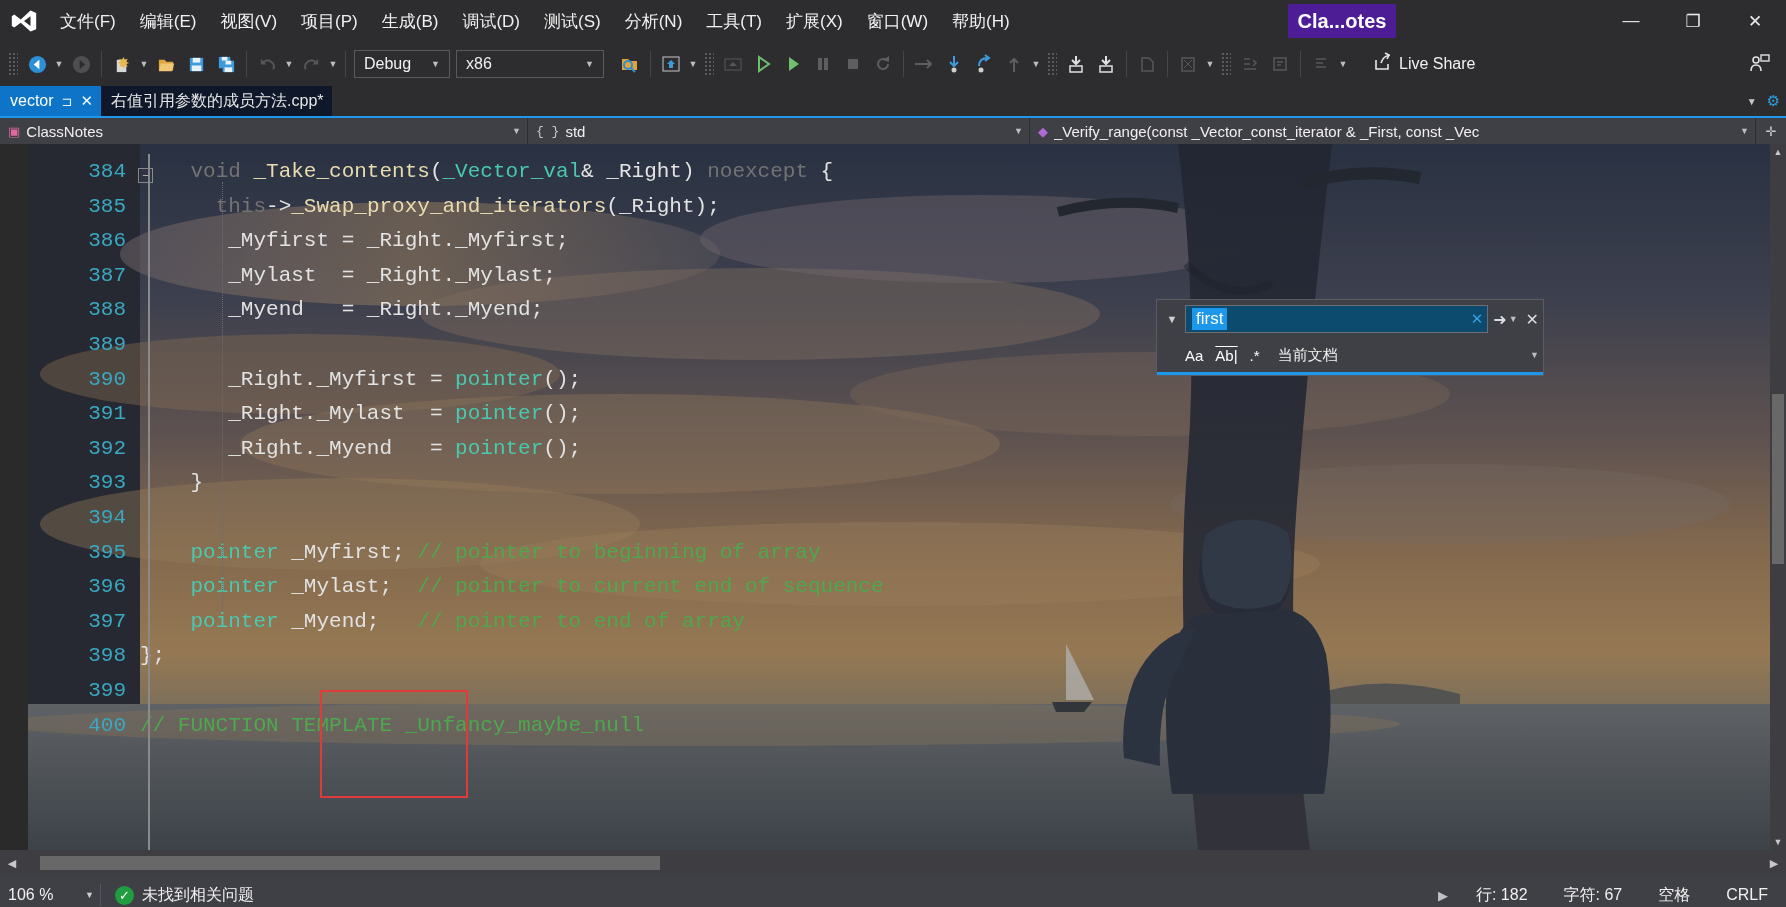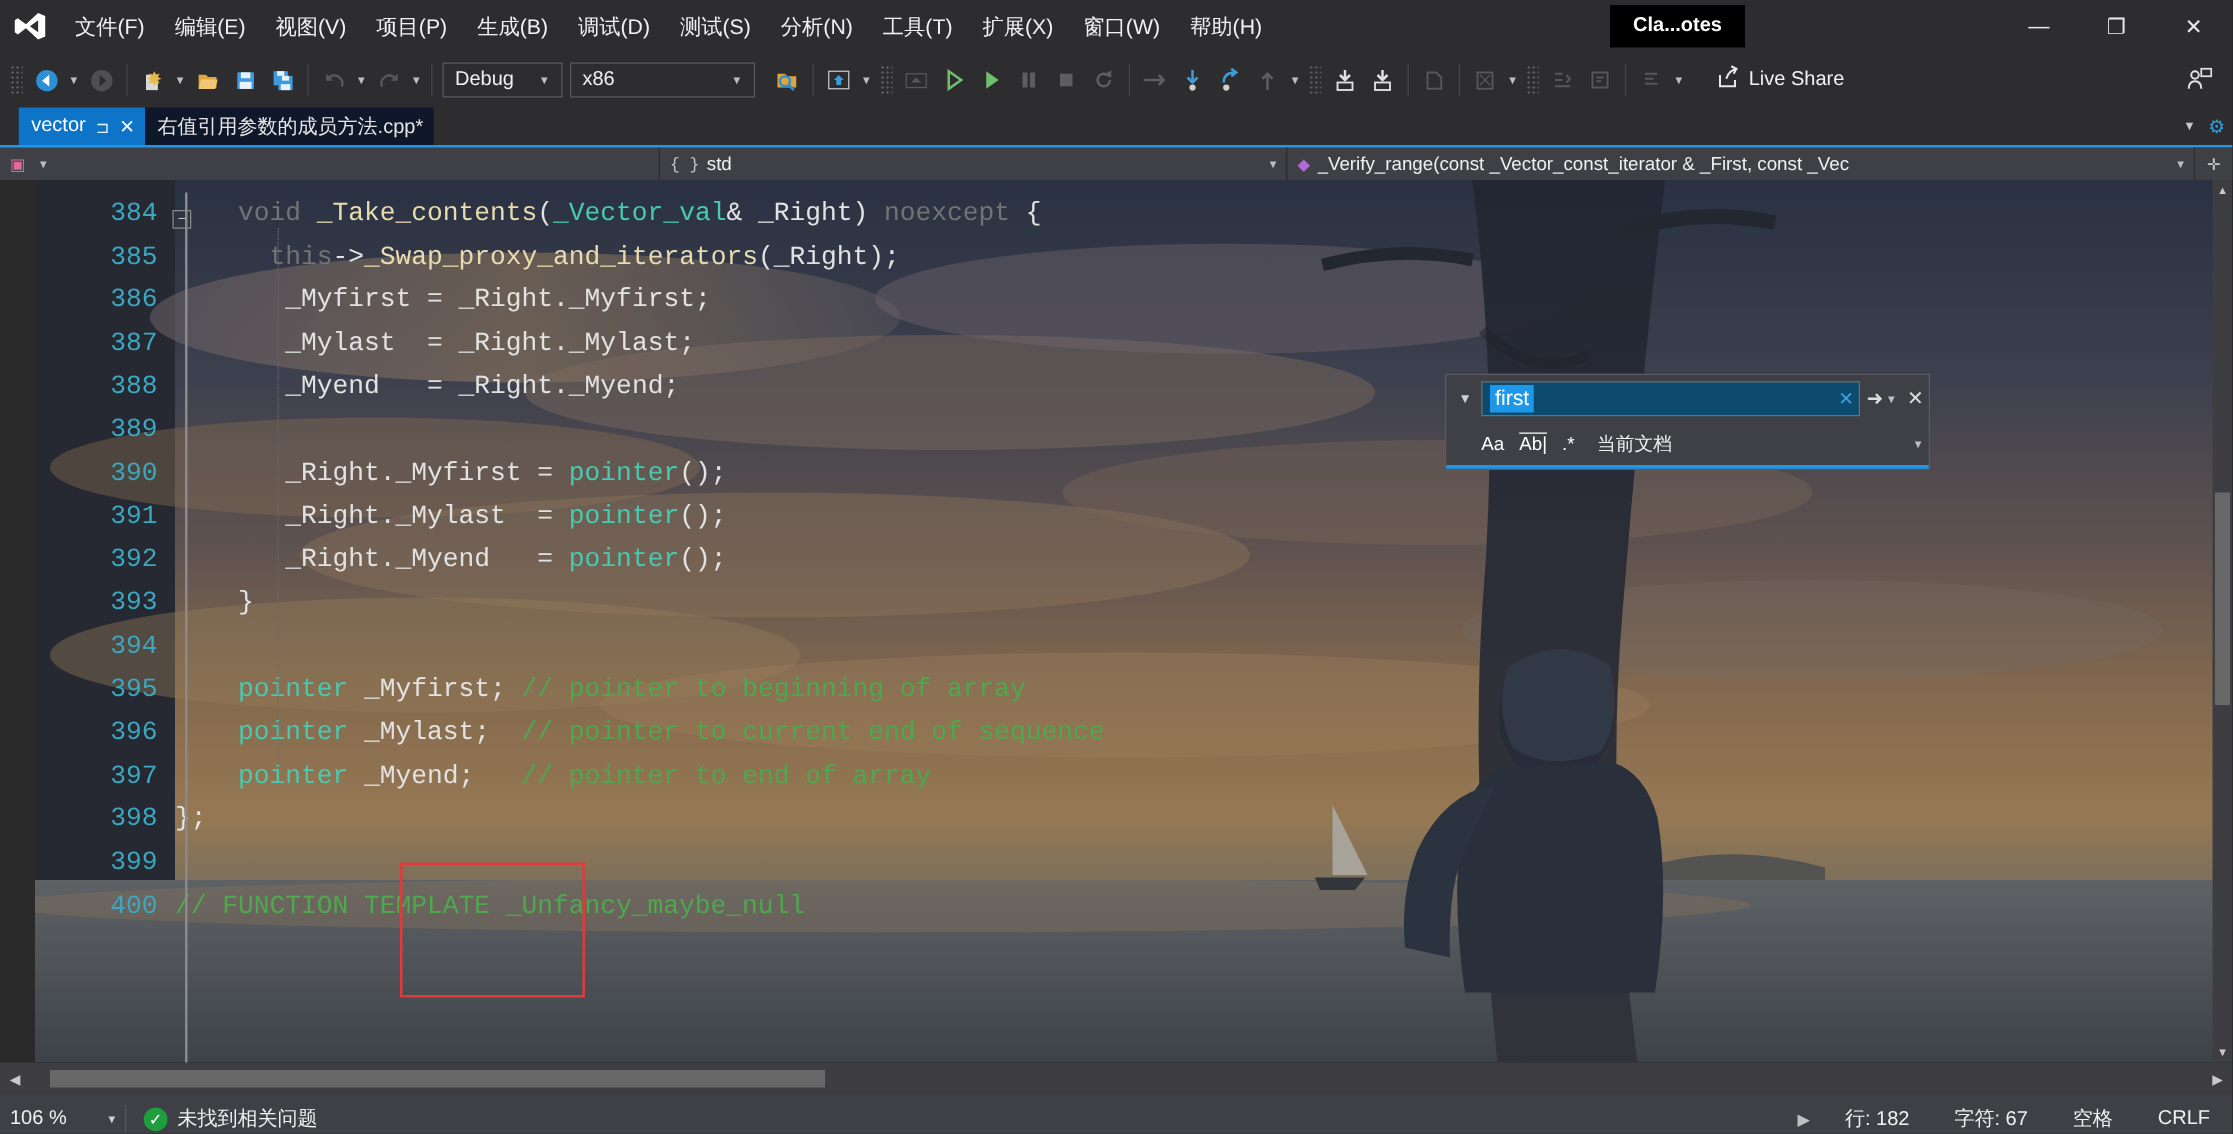--- a/index.html
+++ b/index.html
@@ -33,22 +33,22 @@
     width: 262px; height: 28px;
     background: #3b3b3d; border: 1px solid #5a5a5c;
     display: flex; align-items: center;
     padding: 0 6px 0 10px;
   }
   .search-box .ph { color: #9a9a9e; font-size: 15px; flex: 1; }
   .search-box .mag { color: #d0d0d0; font-size: 15px; }
   .win-title {
     position: absolute; left: 1288px; top: 4px;
     width: 108px; height: 34px;
-    background: #000000;
-    color: #ffffff; font-size: 16px; font-weight: bold;
+    background: #4c1d95;
+    color: #ffffff; font-size: 20px; font-weight: bold;
     display: flex; align-items: center; justify-content: center;
   }
   .win-btns {
     position: absolute; right: 0; top: 0;
     display: flex; height: 42px;
   }
   .win-btn {
     width: 62px; height: 42px;
     display: flex; align-items: center; justify-content: center;
     color: #e8e8e8; font-size: 17px;
@@ -91,21 +91,20 @@
     display: flex; align-items: center; gap: 7px;
     color: #f1f1f1; font-size: 16px;
     margin-left: 16px; padding: 0 6px; height: 30px;
   }
 
   
   .tabstrip {
     height: 30px; background: #2d2d30;
     display: flex; align-items: flex-end;
     position: relative;
-    padding-left: 15px;
   }
   .tab {
     height: 30px; display: flex; align-items: center;
     padding: 0 8px 0 10px; gap: 8px;
     font-size: 16px; color: #f1f1f1;
     white-space: nowrap;
   }
   .tab.active { background: #0d74c8; color: #ffffff; }
   .tab.inactive { background: #0f172a; color: #e6e6e6; }
   .tab .pin { font-size: 13px; opacity: .9; }
@@ -574,20 +573,21 @@
   </div>
   <div class="tabstrip-right">
     <span class="chev">▼</span>
     <span class="gear">⚙</span>
   </div>
 </div>
 
 <div class="navbar">
   <div class="navcombo c1">
     <span class="nicon pink">▣</span>
+    <span class="nlabel">ClassNotes</span>
     <span class="ncv">▼</span>
   </div>
   <div class="navcombo c2">
     <span class="nicon brace">{ }</span>
     <span class="nlabel">std</span>
     <span class="ncv">▼</span>
   </div>
   <div class="navcombo c3">
     <span class="nicon purple">◆</span>
     <span class="nlabel">_Verify_range(const _Vector_const_iterator &amp; _First, const _Vec</span>

